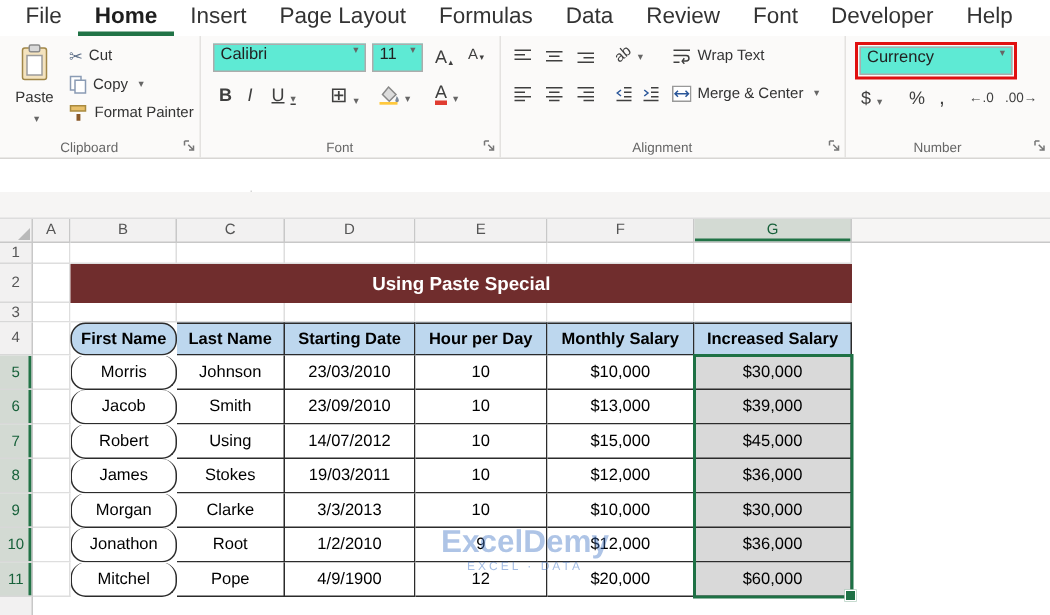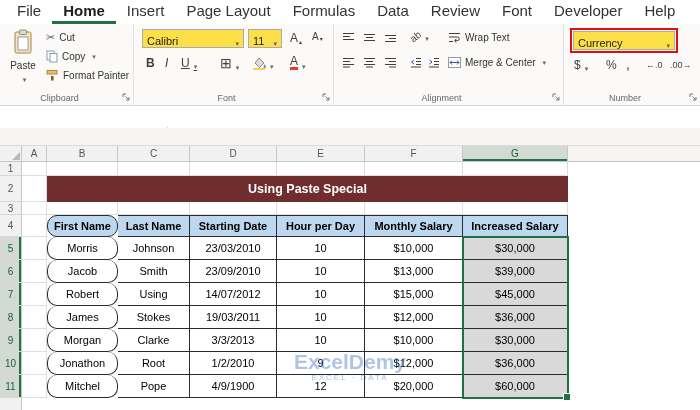--- a/index.html
+++ b/index.html
@@ -9,21 +9,21 @@
   
   .tabs { position:absolute; left:0; top:0; width:700px; height:24px; background:#fff; display:flex; align-items:flex-end; padding-left:6px; }
   .tab { font-size:15px; color:#333; padding:5px 11px 5px; cursor:default; white-space:nowrap; }
   .tab.active { color:#1e1e1e; border-bottom:3px solid #217346; padding-bottom:2px; font-weight:bold; }
 
   
   .ribbon { position:absolute; left:0; top:24px; width:700px; height:82px; background:#FBFAF9; border-bottom:1px solid #D8D6D4; }
   .group { position:absolute; top:0; height:81px; border-right:1px solid #E4E2E0; }
   .grouplabel { position:absolute; bottom:2px; left:0; right:14px; text-align:center; font-size:9px; color:#666; }
   .launcher { position:absolute; right:2px; bottom:3px; }
-  .combo { position:absolute; display:flex; align-items:flex-end; justify-content:space-between; background:#fde047; border:1px solid #ACACAC; font-size:11px; color:#222; padding:0 4px; height:19px; }
+  .combo { position:absolute; display:flex; align-items:flex-start; justify-content:space-between; background:#5eead4; border:1px solid #ACACAC; font-size:11px; color:#222; padding:0 4px; height:19px; }
   .caret { font-size:7px; color:#666; margin-left:3px; line-height:1; }
   .sbtn { position:absolute; display:flex; align-items:center; gap:4px; font-size:10px; color:#333; white-space:nowrap; }
   .ibtn { position:absolute; display:flex; align-items:flex-end; gap:1px; font-size:12px; color:#3F3F3F; }
   .paste { position:absolute; left:4px; top:3px; width:38px; height:58px; display:flex; flex-direction:column; align-items:center; justify-content:space-between; font-size:10px; color:#333; padding:2px 0; }
   .bold { font-weight:bold; } .ital { font-style:italic; }
   .uline { text-decoration:underline; }
   .acolor { border-bottom:3px solid #E03C31; line-height:1; }
   .ori { display:inline-block; transform:rotate(-40deg); font-size:10px; color:#3F3F3F; }
   .redwrap { position:absolute; left:6px; top:4px; border:2px solid #E01010; padding:1px; }
   .redwrap .combo { position:static; width:102px; }

